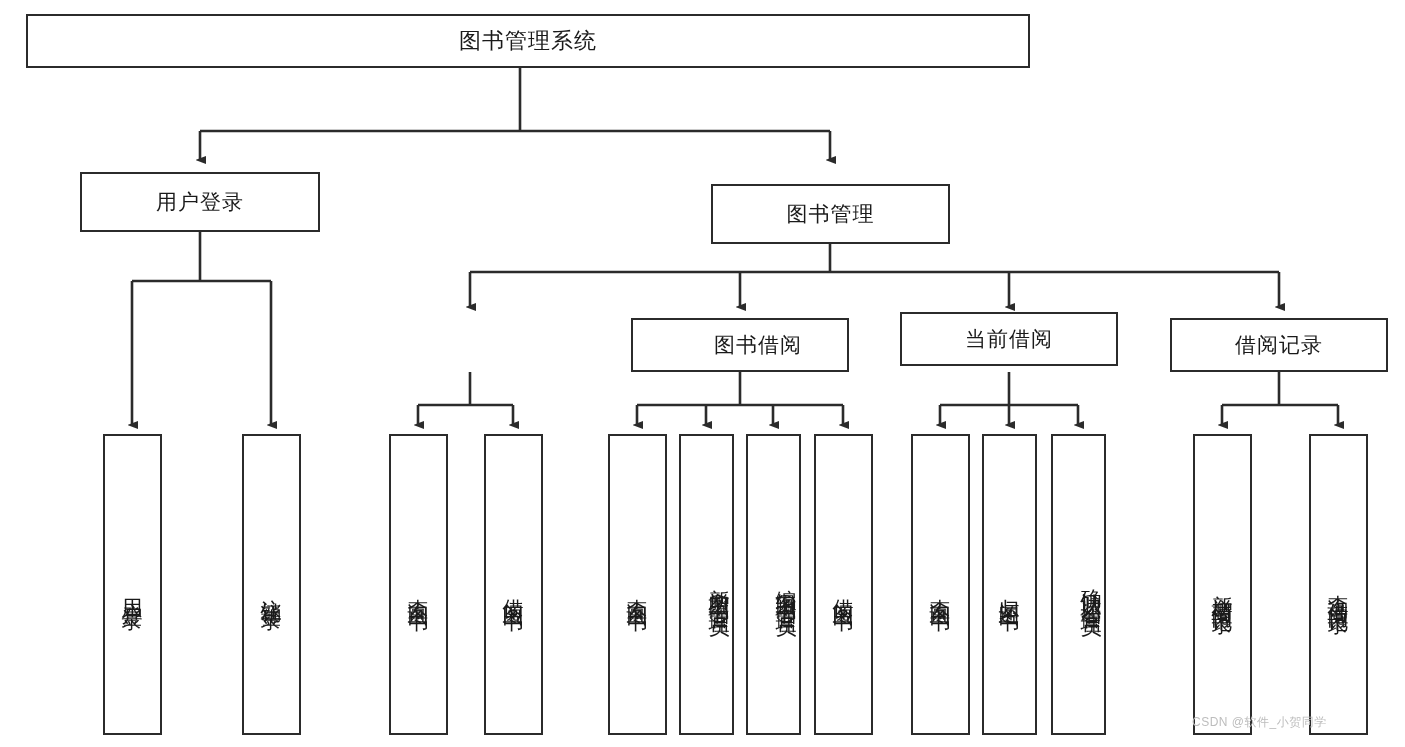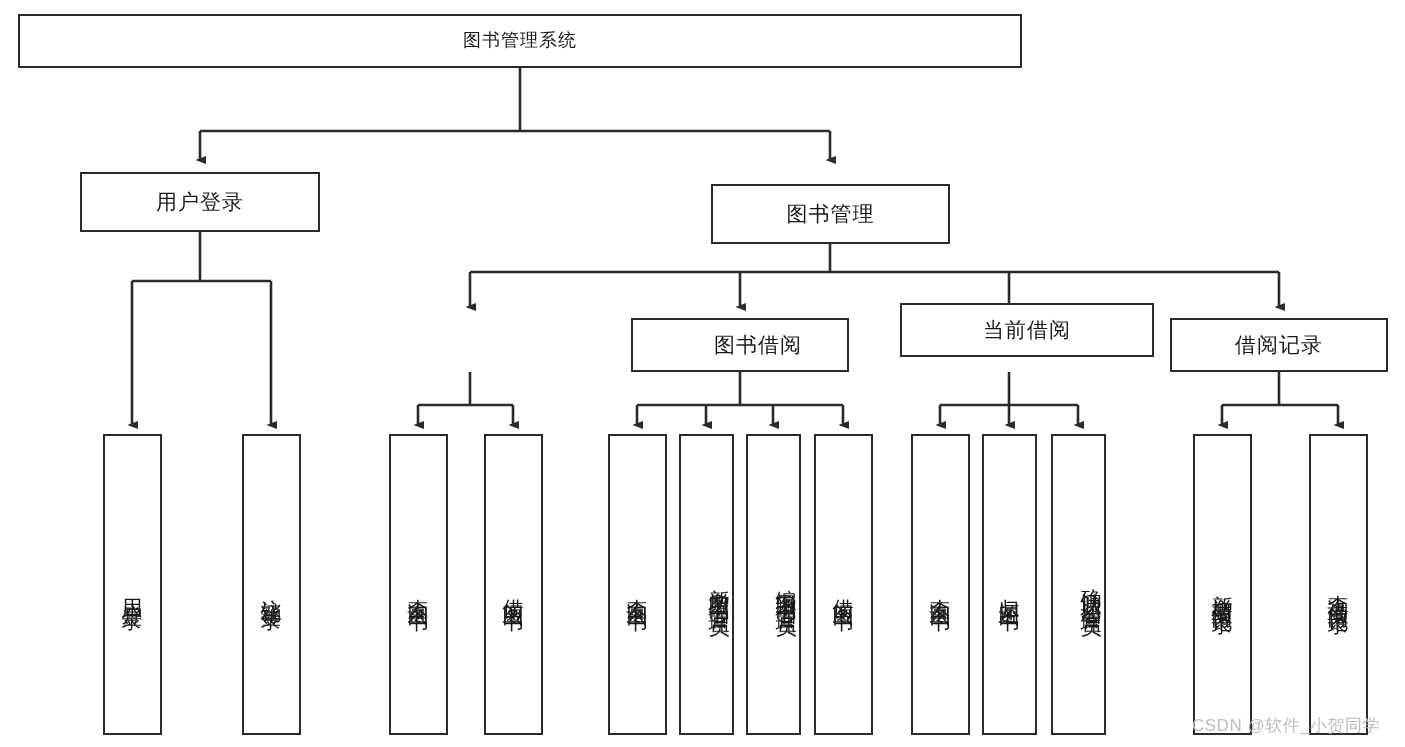--- a/index.html
+++ b/index.html
@@ -50,25 +50,26 @@
     align-items: flex-start;
     justify-content: center;
   }
   .node.vert .vlabel {
     writing-mode: vertical-rl;
     text-orientation: upright;
     display: block;
     text-align: center;
   }
   .node.title {
-    font-size: 18px;
+    font-size: 22px;
+    margin-left: 8px;
   }
   .watermark {
     position: absolute;
-    font-size: 17px;
+    font-size: 12px;
     color: #bdbdbd;
     white-space: nowrap;
     letter-spacing: 0.5px;
   }
 </style>
 </head>
 <body>
 
 <div id="canvas">
 
@@ -129,21 +130,21 @@
   <div class="node horiz" style="left:80px; top:172px; width:240px; height:60px;">
     <span>用户登录</span>
   </div>
   <div class="node horiz" style="left:711px; top:184px; width:239px; height:60px;">
     <span>图书管理</span>
   </div>
 
   <div class="node horiz" style="left:631px; top:318px; width:218px; height:54px;padding-left:36px;">
     <span>图书借阅</span>
   </div>
-  <div class="node horiz" style="left:900px; top:303px; width:254px; height:54px;">
+  <div class="node horiz" style="left:900px; top:312px; width:218px; height:54px;">
     <span>当前借阅</span>
   </div>
   <div class="node horiz" style="left:1170px; top:318px; width:218px; height:54px;">
     <span>借阅记录</span>
   </div>
 
   <div class="node vert" style="left:103px; top:434px; width:59px; height:301px; align-items:center;">
     <span class="vlabel">用户登录</span>
   </div>
   <div class="node vert" style="left:242px; top:434px; width:59px; height:301px; align-items:center;">

